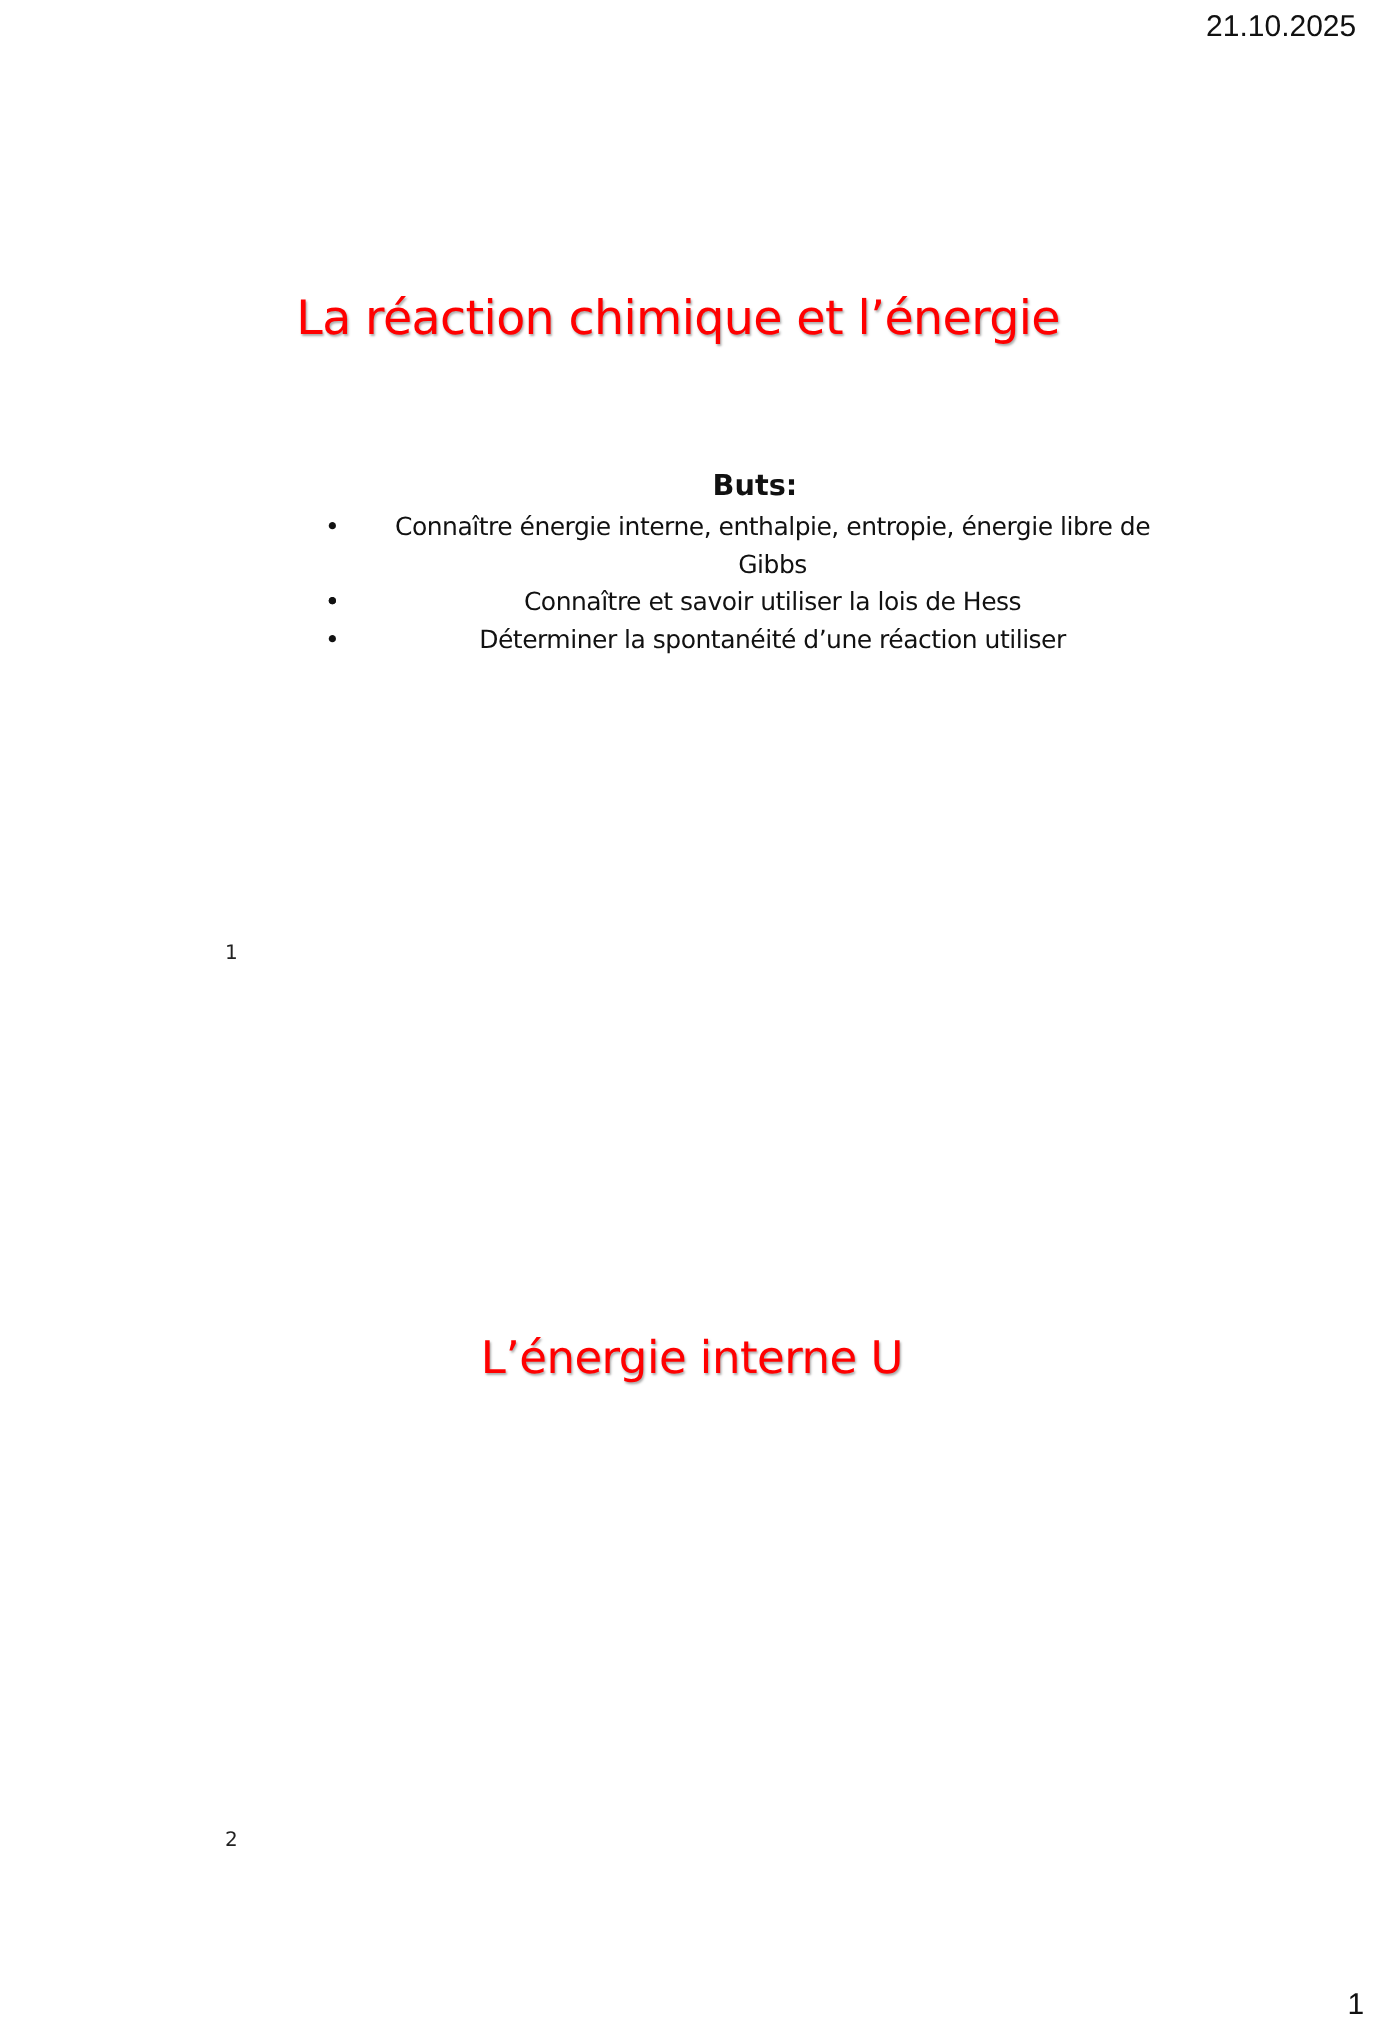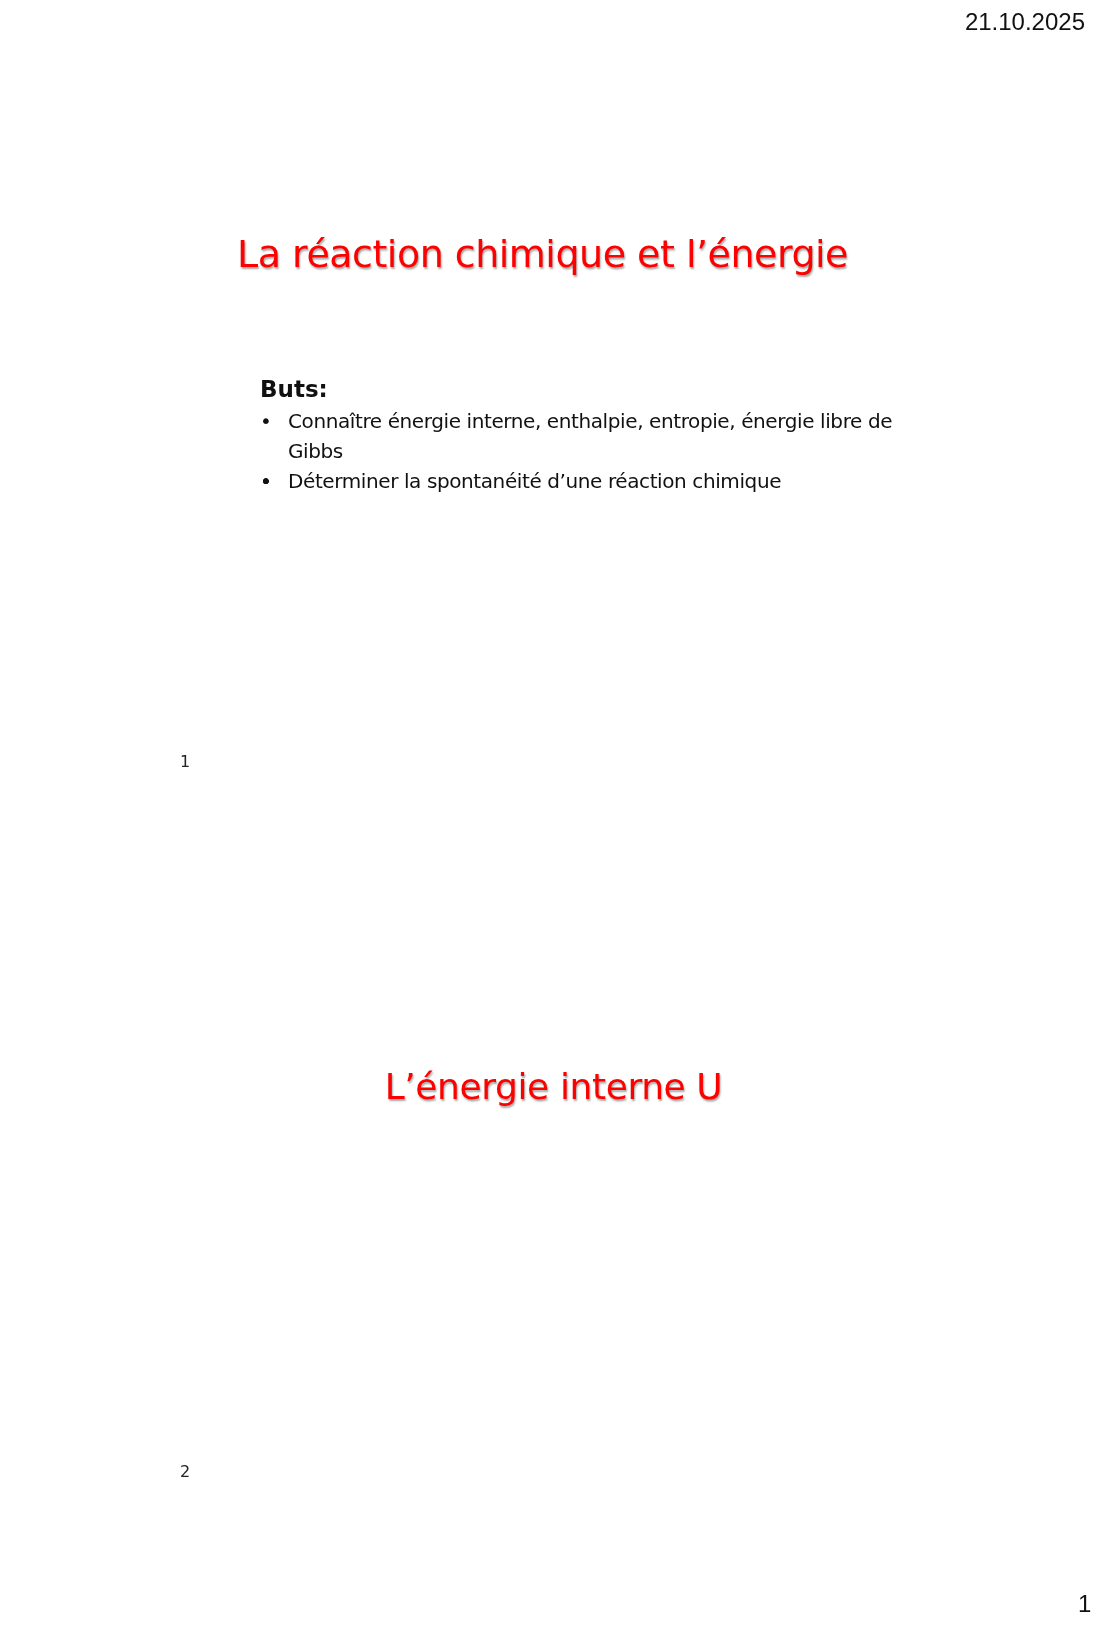--- a/index.html
+++ b/index.html
@@ -1,17 +1,17 @@
 <!DOCTYPE html>
 <html><head>
   <meta charset="utf-8">
   <style>
     html, body { margin: 0; padding: 0; background: #ffffff; }
     body { width: 1109px; height: 1631px; position: relative; overflow: hidden; font-family: "Liberation Sans", sans-serif; color: #000; }
-    .abs { position: absolute; white-space: nowrap; }
+    .abs { position: absolute; white-space: nowrap; text-align: center; }
     .date { right: 24px; top: 8px; font-family: "Liberation Sans", sans-serif; font-size: 24px; color: #111; }
     .page-footer { left: 1078px; top: 1590px; font-family: "Liberation Sans", sans-serif; font-size: 24px; color: #111; }
     .slide-title { left: 0; width: 1109px; text-align: center; color: #ff0000; font-family: "DejaVu Sans", sans-serif; text-shadow: 1px 2px 2px rgba(0,0,0,0.35); }
     .title1 { top: 232px; font-size: 38px; left: -12px; letter-spacing: -0.5px; }
     .title2 { top: 1066px; font-size: 36px; left: -1px; letter-spacing: -0.4px; }
     .goals { left: 232px; top: 376px; font-family: "DejaVu Sans", sans-serif; color: #111; margin-left: 28px; }
     .goals-heading { font-weight: bold; font-size: 23px; margin: 0 0 4px 0; }
     .goals ul { list-style: none; margin: 0; padding: 0; }
     .goals li { position: relative; padding-left: 28px; font-size: 20px; line-height: 30px; width: 660px; white-space: normal; letter-spacing: -0.4px; }
     .goals li .bullet { position: absolute; left: 0; top: 0; }
@@ -24,22 +24,22 @@
 
 <div class="abs date">21.10.2025</div>
 
 <section>
   <div class="abs slide-title title1">La réaction chimique et l’énergie</div>
   <div class="abs goals">
     <div class="goals-heading">Buts:</div>
     <ul>
       <li><span class="bullet">•</span><span>Connaître énergie interne, enthalpie, entropie, énergie libre de Gibbs</span></li>
       <li><span class="bullet">•</span></li>
-      <li><span class="bullet">•</span></li>
-      <li><span class="bullet">•</span><span>Déterminer la spontanéité d’une réaction chimique</span></li>
+      <li><span class="bullet">•</span><span>Connaître et savoir utiliser la lois de Hess</span></li>
+      <li><span class="bullet">•</span><span>Déterminer la spontanéité d’une réaction utiliser</span></li>
     </ul>
   </div>
   <div class="abs slide-num num1">1</div>
 </section>
 
 <section>
   <div class="abs slide-title title2">L’énergie interne U</div>
   <div class="abs slide-num num2">2</div>
 </section>
 

